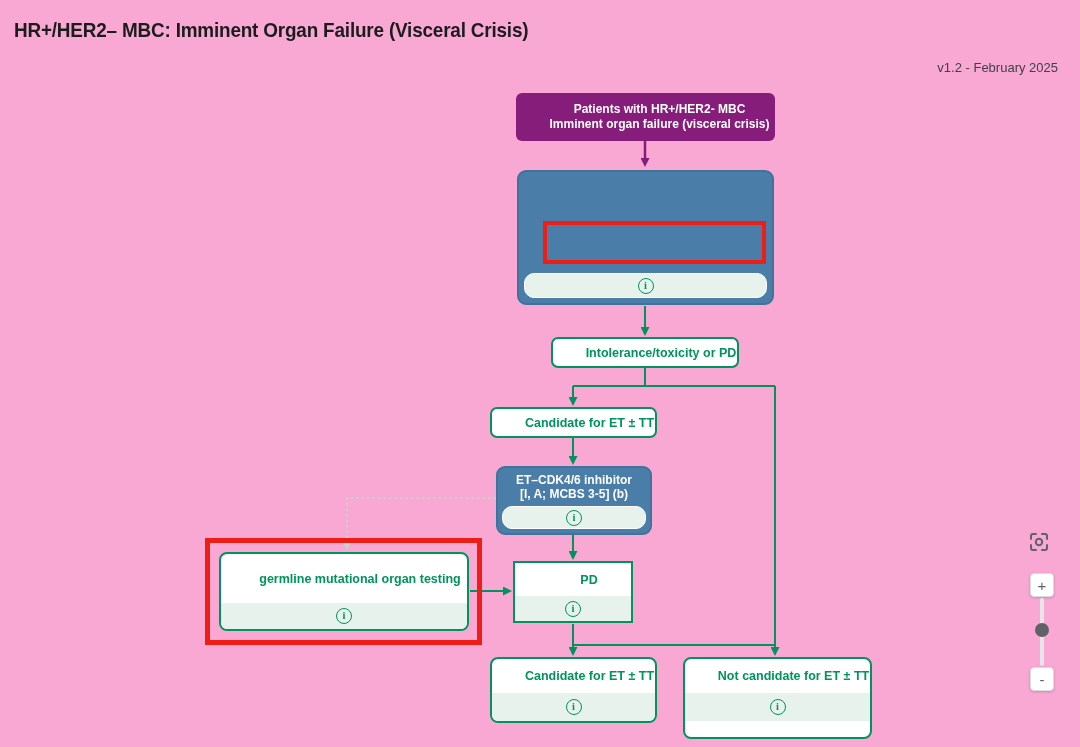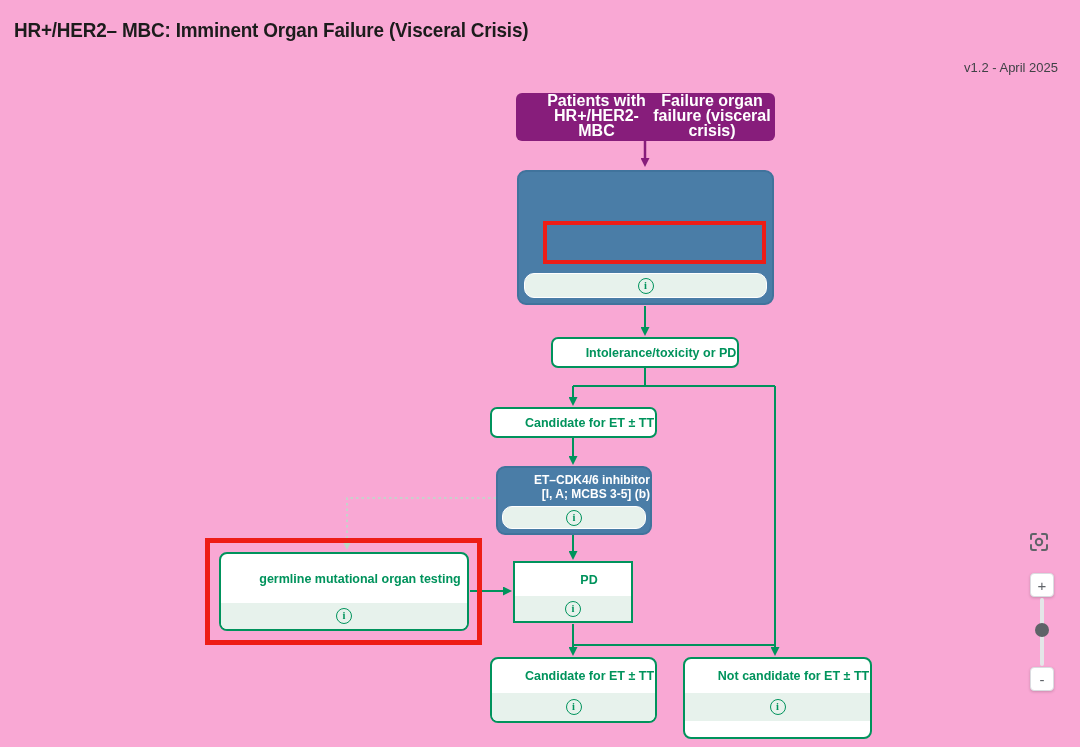--- a/index.html
+++ b/index.html
@@ -11,22 +11,22 @@
   .page-title{
     position:absolute;left:14px;top:18px;font-size:21px;font-weight:bold;color:#1c1c1c;
     letter-spacing:-0.2px;transform:scaleX(0.9);transform-origin:0 50%;white-space:nowrap;
   }
   .version-label{position:absolute;right:22px;top:60px;font-size:13px;color:#3f4246;}
   
   svg.connectors{position:absolute;left:0;top:0;width:1080px;height:747px;}
   
   .node{position:absolute;box-sizing:border-box;text-align:center;}
   .node-purple{
-    background:#871D7B;border-radius:6px;color:#fff;font-weight:bold;font-size:16px;
-    line-height:15px;display:flex;flex-direction:row;justify-content:center;padding-left:28px;
+    background:#871D7B;border-radius:6px;color:#fff;font-weight:bold;font-size:12px;
+    line-height:15px;display:flex;flex-direction:column;justify-content:center;padding-left:28px;
   }
   .node-blue{
     background:#4A7DA7;border:2px solid #40739C;border-radius:9px;color:#fff;
     font-weight:bold;font-size:12px;line-height:14px;
   }
   .node-blue .blue-lines{padding-top:6px;}
   .info-bar{
     position:absolute;left:5px;right:5px;bottom:5px;height:23px;background:#E7F2EC;
     border:1px solid #ffffff;border-radius:10px;display:flex;align-items:center;justify-content:center;
   }
@@ -64,21 +64,21 @@
   .zoom-out{top:667px;}
   .zoom-track{position:absolute;left:1040px;top:598px;width:4px;height:68px;background:#e4e6e8;border-radius:2px;}
   .zoom-handle{position:absolute;left:1035px;top:623px;width:14px;height:14px;border-radius:50%;background:#5f6368;cursor:pointer;}
 </style>
 </head>
 <body>
 
 <div class="canvas">
 
   <div class="page-title">HR+/HER2– MBC: Imminent Organ Failure (Visceral Crisis)</div>
-  <div class="version-label">v1.2 - April 2025</div>
+  <div class="version-label">v1.2 - February 2025</div>
 
   <svg class="connectors" viewBox="0 0 1080 747">
     <defs>
       <marker id="mg" markerUnits="userSpaceOnUse" markerWidth="9" markerHeight="9" refX="1" refY="4.5" orient="auto">
         <path d="M0,0 L9,4.5 L0,9 Z" fill="#00935C"></path>
       </marker>
       <marker id="mp" markerUnits="userSpaceOnUse" markerWidth="9" markerHeight="9" refX="1" refY="4.5" orient="auto">
         <path d="M0,0 L9,4.5 L0,9 Z" fill="#871D7B"></path>
       </marker>
       <marker id="md" markerUnits="userSpaceOnUse" markerWidth="8" markerHeight="8" refX="1" refY="4" orient="auto">
@@ -94,40 +94,40 @@
     <path d="M573,438 L573,457" stroke="#00935C" stroke-width="2" fill="none" marker-end="url(#mg)"></path>
     <path d="M573,535 L573,552" stroke="#00935C" stroke-width="2" fill="none" marker-end="url(#mg)"></path>
     <path d="M573,624 L573,648" stroke="#00935C" stroke-width="2" fill="none" marker-end="url(#mg)"></path>
     <path d="M573,645 L775,645" stroke="#00935C" stroke-width="2" fill="none"></path>
     <path d="M470,591 L504,591" stroke="#00935C" stroke-width="2" fill="none" marker-end="url(#mg)"></path>
     <path d="M496,498 L347,498 L347,543" stroke="#B9DCC9" stroke-width="1.6" stroke-dasharray="2.5,3" fill="none" marker-end="url(#md)"></path>
   </svg>
 
   <div class="node node-purple" style="left:516px;top:93px;width:259px;height:48px;">
     <div>Patients with HR+/HER2- MBC</div>
-    <div>Failure organ failure (visceral crisis)</div>
+    <div>Imminent organ failure (visceral crisis)</div>
   </div>
 
   <div class="node node-blue" style="left:517px;top:170px;width:257px;height:135px;">
     <div class="highlight-red-thin" style="left:24px;top:49px;width:223px;height:43px;"></div>
     <div class="info-bar">
       <span class="info-btn">i</span>
     </div>
   </div>
 
   <div class="node node-outline" style="left:551px;top:337px;width:188px;height:31px;">
     <div class="label-area" style="height:27px;">Intolerance/toxicity or PD</div>
   </div>
 
   <div class="node node-outline" style="left:490px;top:407px;width:167px;height:31px;">
     <div class="label-area" style="height:27px;">Candidate for ET ± TT</div>
   </div>
 
   <div class="node node-blue" style="left:496px;top:466px;width:156px;height:69px;">
-    <div class="blue-lines" style="padding-top:5px;text-align:right;">
+    <div class="blue-lines" style="padding-top:5px;">
       <div>ET–CDK4/6 inhibitor</div>
       <div>[I, A; MCBS 3-5] (b)</div>
     </div>
     <div class="info-bar" style="left:4px;right:4px;bottom:4px;height:21px;">
       <span class="info-btn">i</span>
     </div>
   </div>
 
   <div class="node node-outline" style="left:219px;top:552px;width:250px;height:79px;border-radius:8px;">
     <div class="label-area" style="height:49px;flex-direction:column;line-height:16px;">

